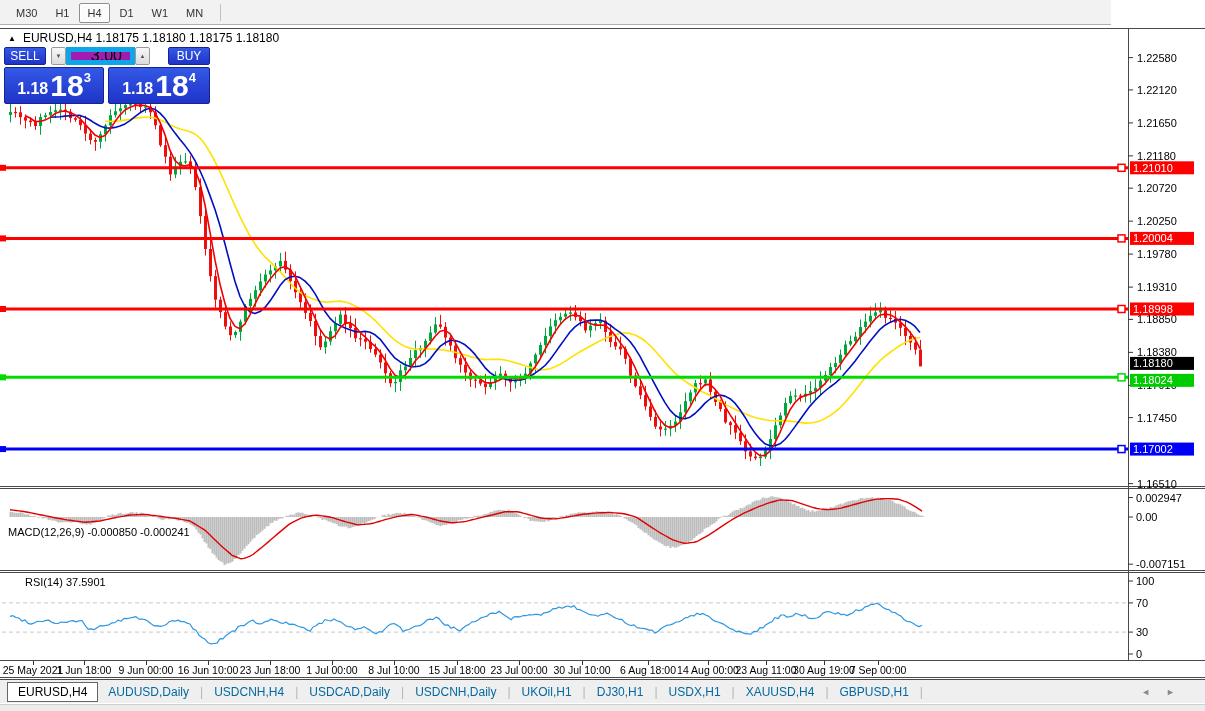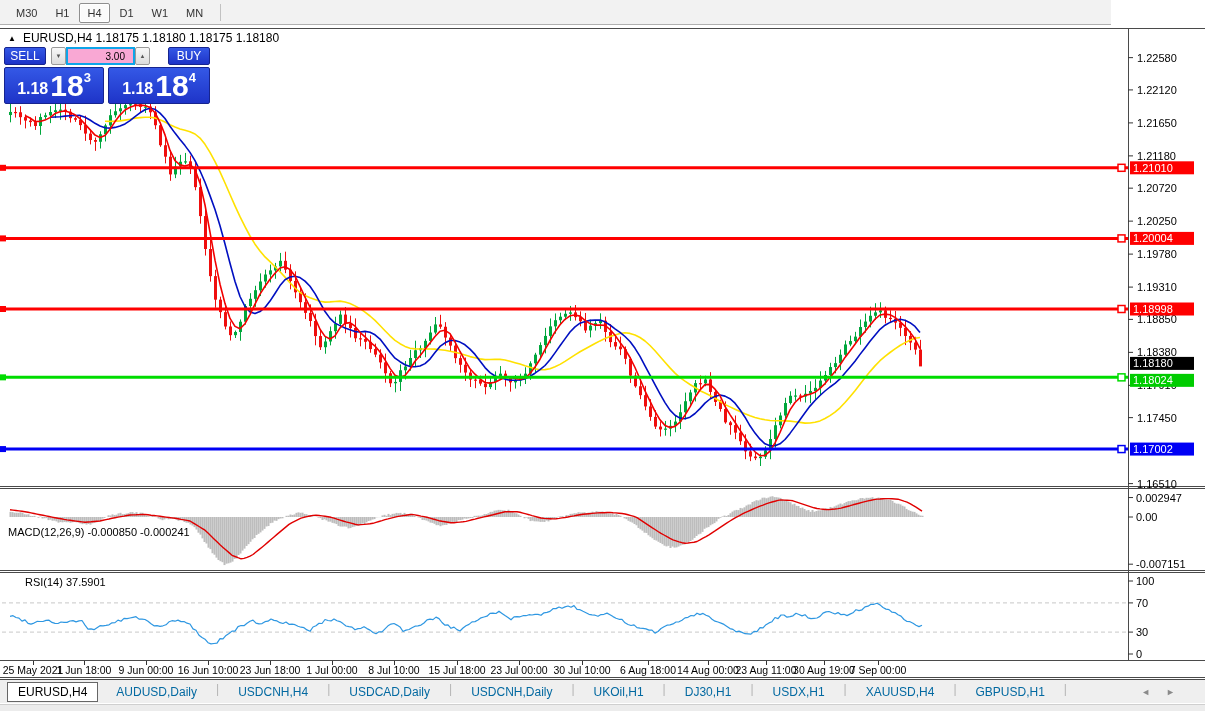--- a/index.html
+++ b/index.html
@@ -17,22 +17,22 @@
   
   .trade-widget{position:absolute;left:4px;top:47px;width:206px;height:57px;z-index:5;}
   .tw-abs{position:absolute;box-sizing:border-box;}
   .blue{background:linear-gradient(180deg,#3458e6 0%,#1e34c8 100%);color:#fff;border-radius:2px;border:1px solid #16248f;}
   .btn{display:flex;align-items:center;justify-content:center;font-size:12px;cursor:default;}
   .btn-sell{left:0;top:0;width:42px;height:18px;}
   .btn-buy{left:164px;top:0;width:42px;height:18px;}
   .spin{top:0;width:15px;height:18px;background:linear-gradient(#f8f8f8,#dcdcdc);border:1px solid #9a9a9a;
         display:flex;align-items:center;justify-content:center;font-size:6px;color:#555;border-radius:2px;}
   .spin-dn{left:47px;} .spin-up{left:131px;}
-  .vol-input{left:62px;top:0;width:69px;height:18px;border:2px solid #0ea5e9;font-size:10px;text-align:right;
-             padding-right:8px;font-family:"Liberation Sans",sans-serif;color:#000;background:#f9a8d4;}
+  .vol-input{left:62px;top:0;width:69px;height:18px;border:5px solid #0ea5e9;font-size:16px;text-align:right;
+             padding-right:8px;font-family:"Liberation Sans",sans-serif;color:#000;background:#a21caf;}
   .price-box{top:20px;height:37px;display:flex;align-items:center;justify-content:center;}
   .price-sell{left:0;width:100px;} .price-buy{left:104px;width:102px;}
   .pp-small{font-size:16px;font-weight:bold;align-self:flex-end;margin:0 2px 5px 0;}
   .pp-big{font-size:30px;font-weight:bold;line-height:32px;}
   .pp-sup{font-size:13px;font-weight:bold;align-self:flex-start;margin-top:2px;}
   
   .ind-label{position:absolute;left:8px;z-index:3;font-size:11px;color:#000;}
   #macd-label{top:490px;margin-top:36px;} #rsi-label{top:576px;padding-left:17px;}
   
   #chart-canvas{position:absolute;top:28px;left:0;z-index:1;}
@@ -1015,21 +1015,21 @@
     <span class="pp-small">1.18</span>
     <span class="pp-big">18</span>
     <span class="pp-sup">4</span>
   </div>
 </div>
 
 <div class="ind-label" id="macd-label">MACD(12,26,9) -0.000850 -0.000241</div>
 <div class="ind-label" id="rsi-label">RSI(14) 37.5901</div>
 
 <div class="tabbar">
-  <span id="tabs-container" style="display:flex;gap:8px;">
+  <span id="tabs-container" style="display:flex;align-items:center;">
       <span class="tab active">EURUSD,H4</span>
       <span class="tab">AUDUSD,Daily</span>
       <span class="tab-div">|</span>
       <span class="tab">USDCNH,H4</span>
       <span class="tab-div">|</span>
       <span class="tab">USDCAD,Daily</span>
       <span class="tab-div">|</span>
       <span class="tab">USDCNH,Daily</span>
       <span class="tab-div">|</span>
       <span class="tab">UKOil,H1</span>

